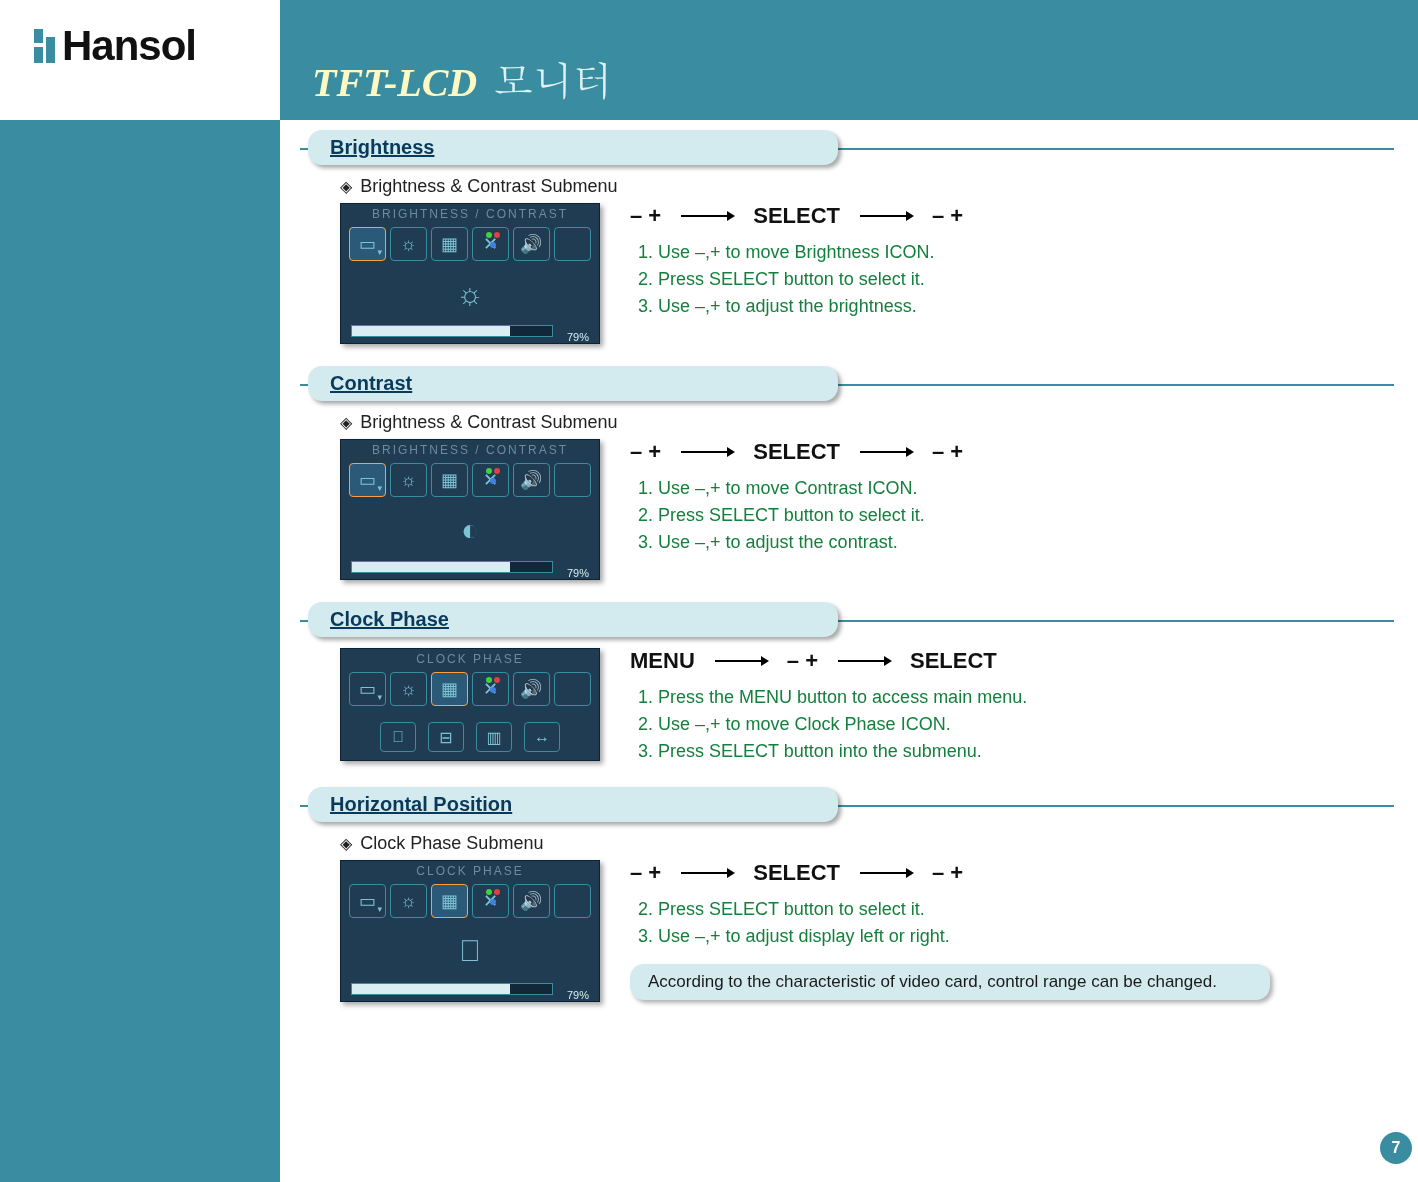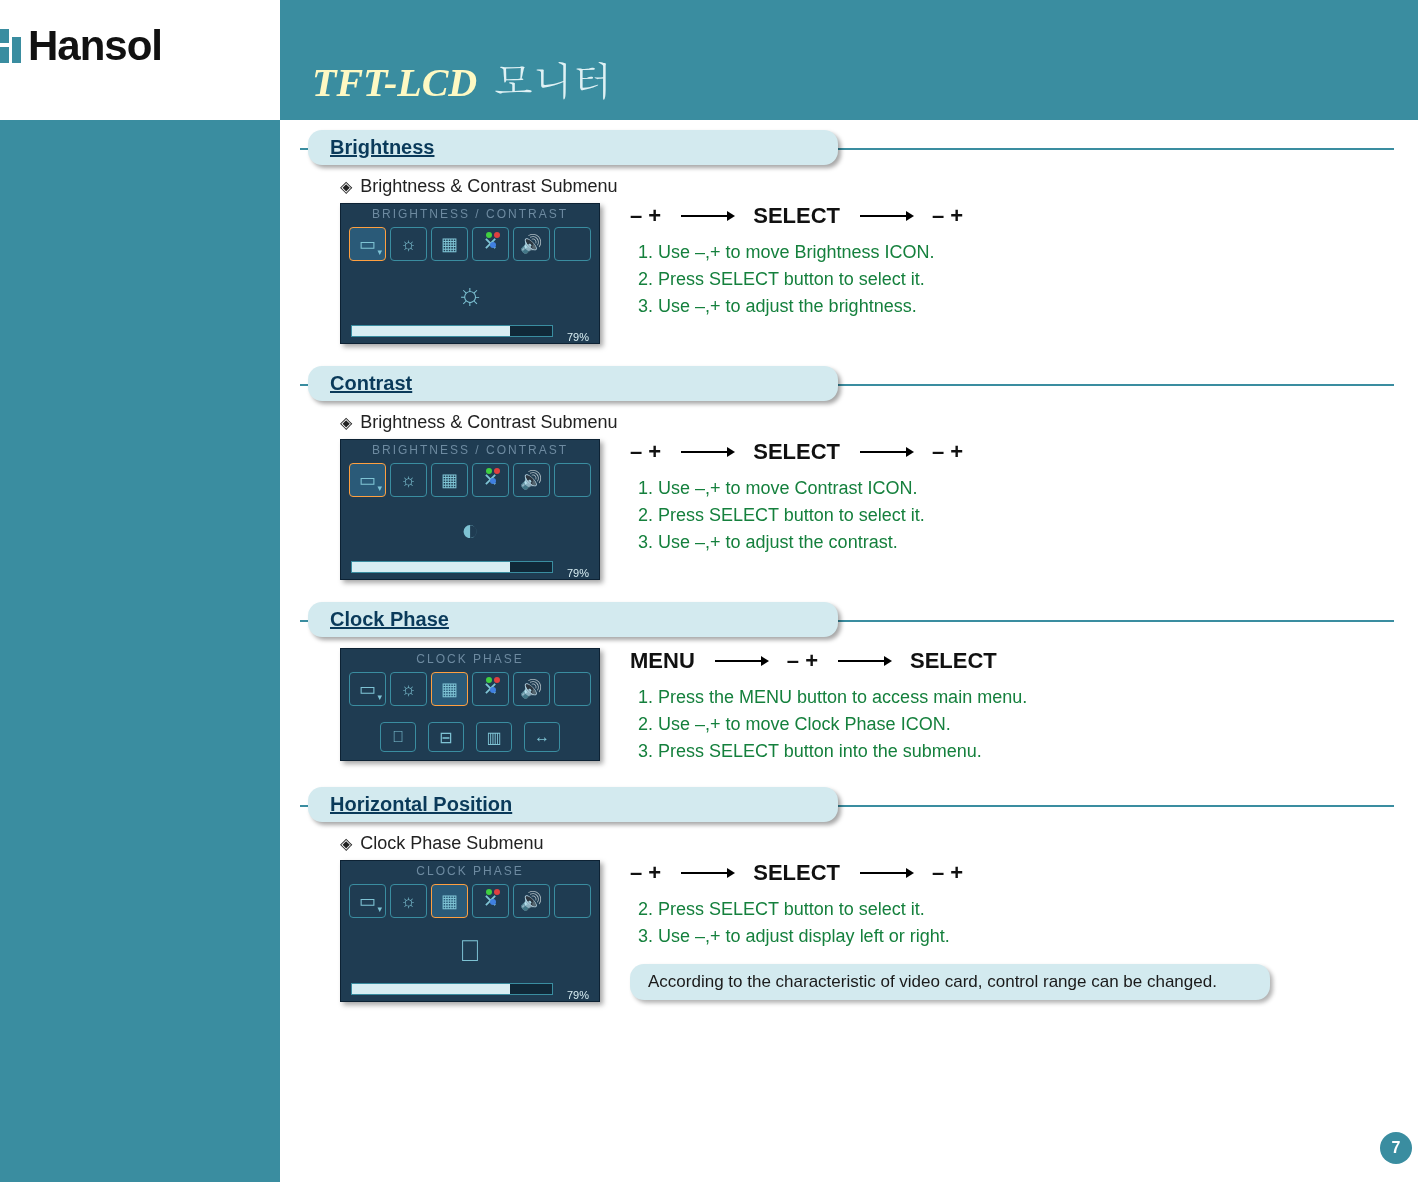--- a/index.html
+++ b/index.html
@@ -12,20 +12,21 @@
     overflow: hidden;
   }
   .logo-area {
     position: absolute;
     left: 0; top: 0;
     width: 280px;
     height: 92px;
     background: #fff;
     display: flex;
     align-items: center;
+    padding-left: 34px;
   }
   .logo-bars {
     display: inline-block;
     width: 22px; height: 34px;
     position: relative;
     margin-right: 6px;
   }
   .logo-bars span {
     position: absolute; width: 9px; background: #3a8da0;
   }

